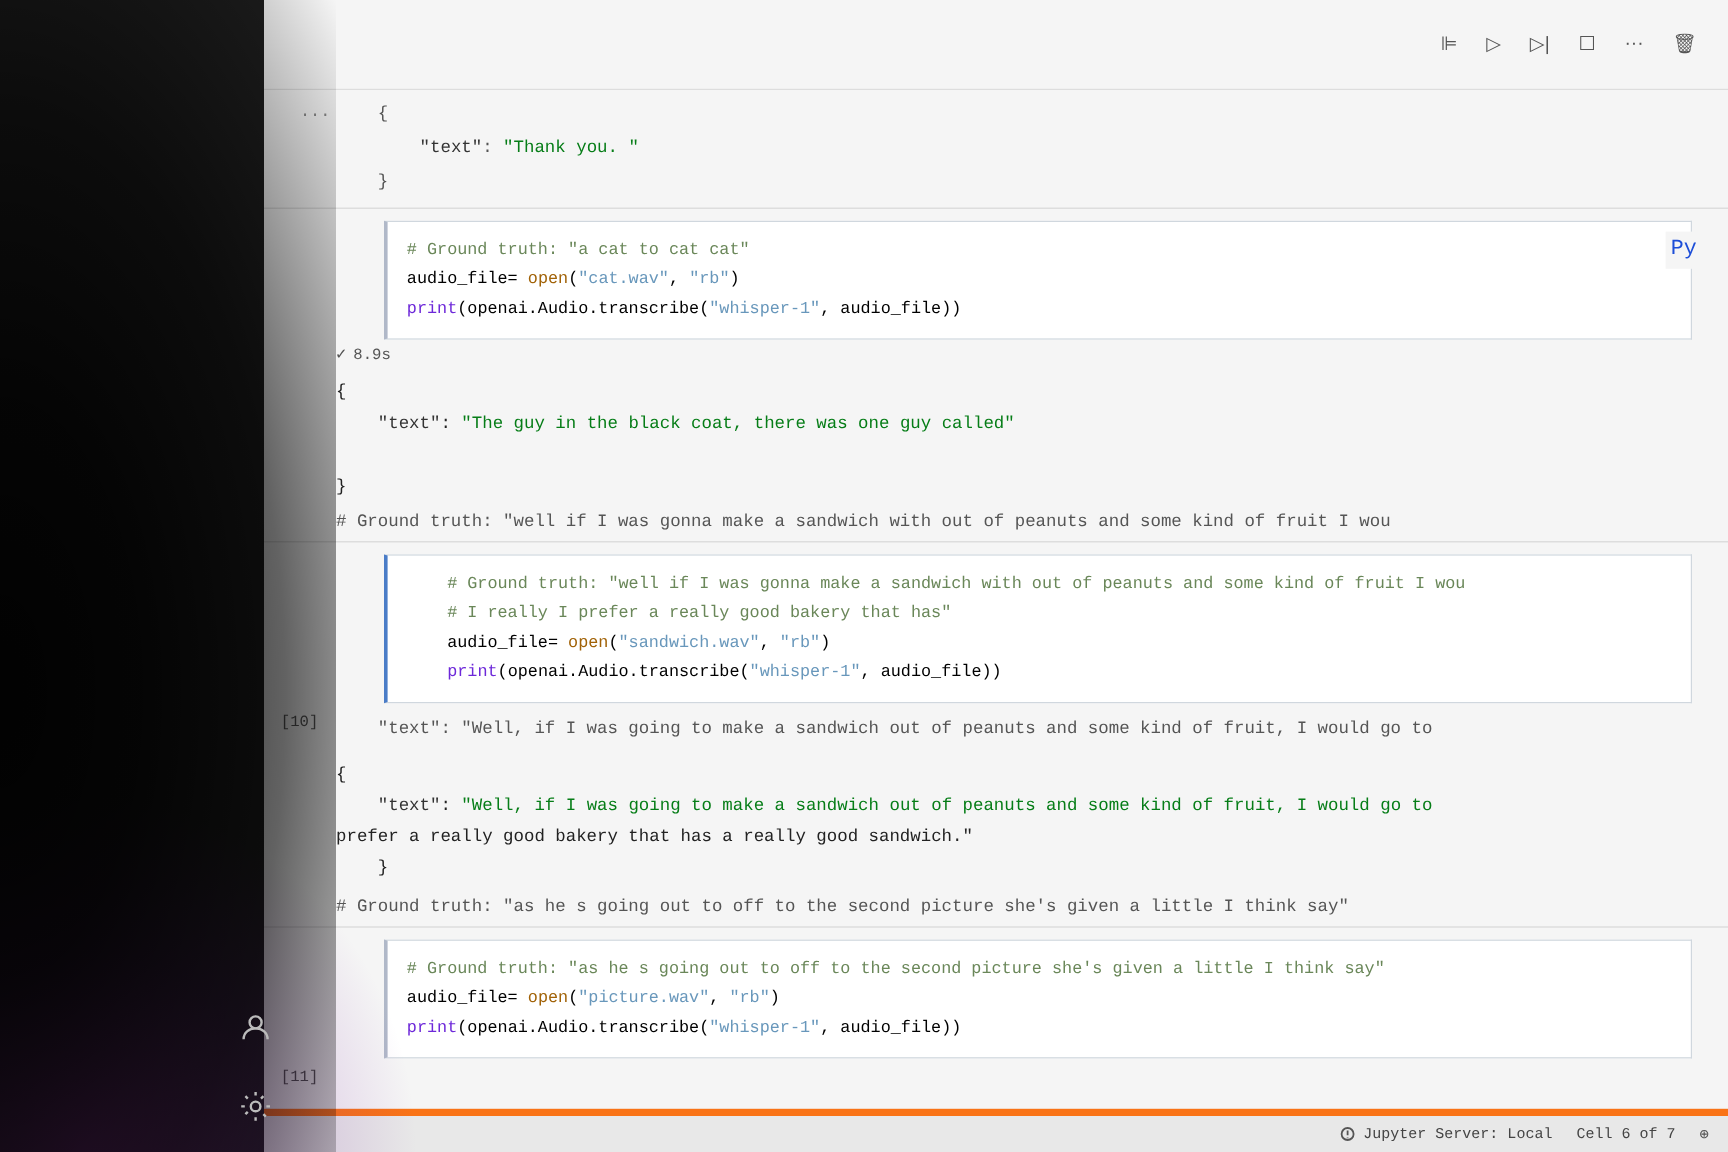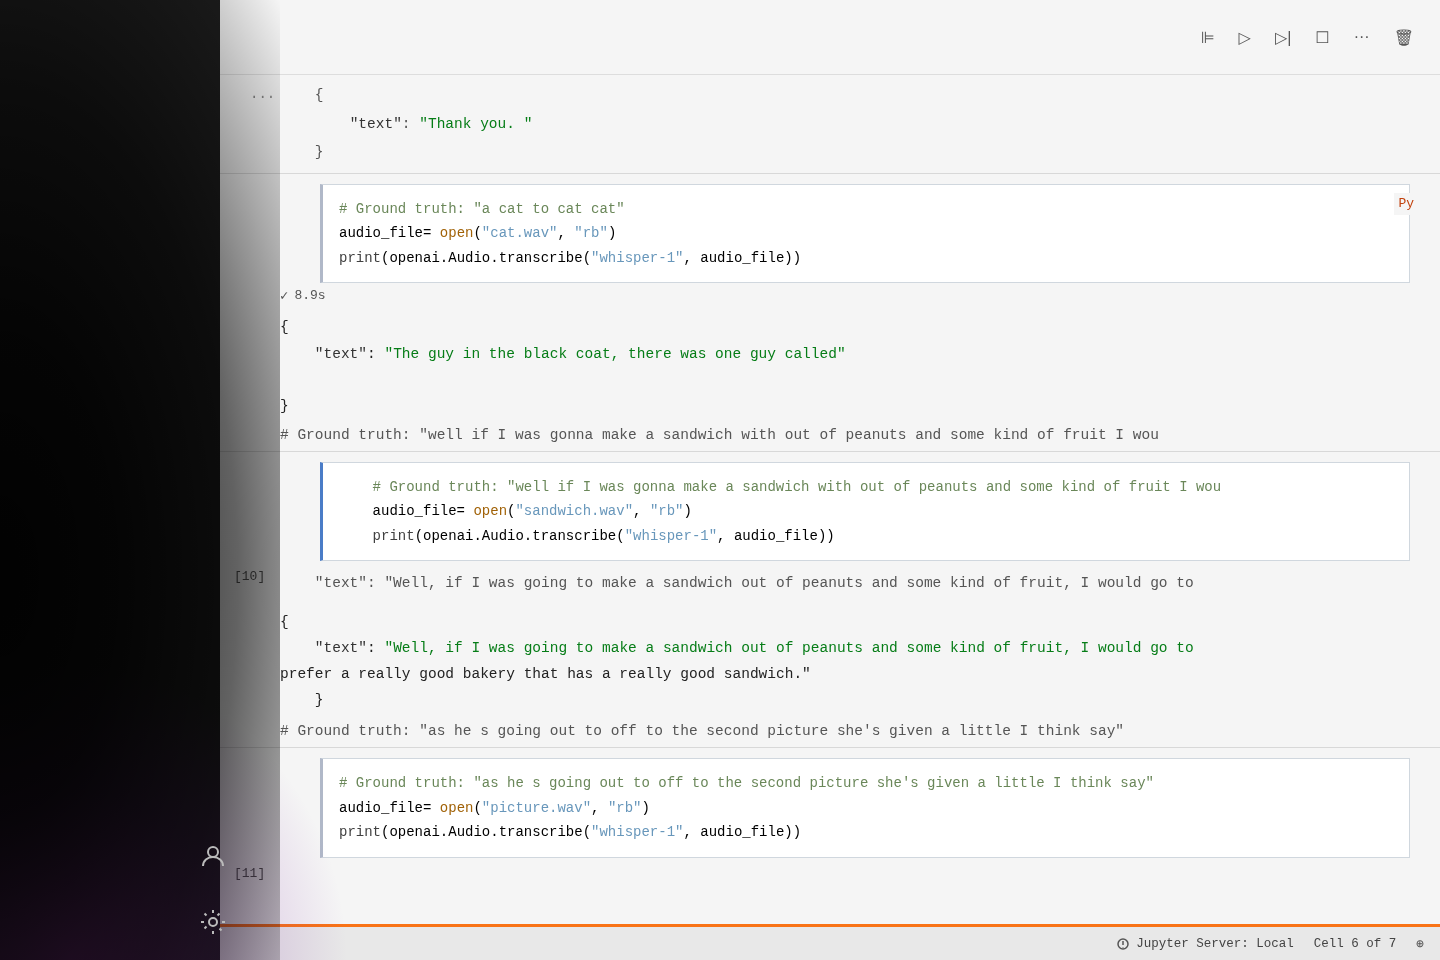--- a/index.html
+++ b/index.html
@@ -145,34 +145,34 @@
       padding: 6px 0 6px 60px;
       font-size: 14.5px;
       line-height: 1.8;
       color: #222;
       font-family: 'Courier New', monospace;
     }
 
     
     .kw-comment { color: #6a8759; }
     .kw-string { color: #6897bb; }
-    .kw-builtin { color: #404040; }
+    .kw-builtin { color: #6d28d9; }
     .kw-key { color: #333; }
     .kw-val { color: #067d17; }
     .kw-blue { color: #a16207; }
 
     
     .status-bar {
       position: absolute;
       bottom: 0;
       left: 0;
       right: 0;
       height: 36px;
       background: #e8e8e8;
-      border-top: 3px solid #f97316;
+      border-top: 6px solid #f97316;
       display: flex;
       align-items: center;
       justify-content: flex-end;
       padding: 0 16px;
       gap: 20px;
       font-size: 12.5px;
       color: #444;
     }
 
     .status-bar .server-info {
@@ -259,21 +259,21 @@
           <div style="font-family: 'Courier New', monospace; font-size: 14px; line-height: 1.75;">
             <span class="kw-comment"># Ground truth: "a cat to cat cat"</span>
           </div>
           <div style="font-family: 'Courier New', monospace; font-size: 14px; line-height: 1.75;">
             <span>audio_file= <span class="kw-blue">open</span>(<span class="kw-string">"cat.wav"</span>, <span class="kw-string">"rb"</span>)</span>
           </div>
           <div style="font-family: 'Courier New', monospace; font-size: 14px; line-height: 1.75;">
             <span><span class="kw-builtin">print</span>(openai.Audio.transcribe(<span class="kw-string">"whisper-1"</span>, audio_file))</span>
           </div>
 
-          <div style="position: absolute; right: -5px; top: 8px; color: #c2410c; font-size: 13px; background: #f5f5f5; padding-left: 4px;">Py</div>
+          <div style="position: absolute; right: -5px; top: 8px; color: #1d4ed8; font-size: 18px; background: #f5f5f5; padding-left: 4px;">Py</div>
         </div>
       </div>
 
       <div class="cell-timing">
         <span class="check-mark">✓</span>
         <span>8.9s</span>
       </div>
 
       <div class="json-output">
         <div>{</div>
@@ -285,20 +285,23 @@
       <div style="padding: 2px 0 8px 60px; font-family: 'Courier New', monospace; font-size: 14.5px; color: #555; white-space: nowrap; overflow: hidden;">
         # Ground truth: "well if I was gonna make a sandwich with out of peanuts and some kind of fruit I wou
       </div>
 
       <div class="divider-line"></div>
 
       <div style="position: relative; margin: 10px 10px 0 50px;">
         <div class="code-cell active-cell">
           <div style="font-family: 'Courier New', monospace; font-size: 14px; line-height: 1.75;">
             <span class="kw-comment">&nbsp;&nbsp;&nbsp; # Ground truth: "well if I was gonna make a sandwich with out of peanuts and some kind of fruit I wou</span>
+          </div>
+          <div style="font-family: 'Courier New', monospace; font-size: 14px; line-height: 1.75;">
+            <span class="kw-comment">&nbsp;&nbsp;&nbsp; # I really I prefer a really good bakery that has"</span>
           </div>
           <div style="font-family: 'Courier New', monospace; font-size: 14px; line-height: 1.75;">
             <span>&nbsp;&nbsp;&nbsp; audio_file= <span class="kw-blue">open</span>(<span class="kw-string">"sandwich.wav"</span>, <span class="kw-string">"rb"</span>)</span>
           </div>
           <div style="font-family: 'Courier New', monospace; font-size: 14px; line-height: 1.75;">
             <span>&nbsp;&nbsp;&nbsp; <span class="kw-builtin">print</span>(openai.Audio.transcribe(<span class="kw-string">"whisper-1"</span>, audio_file))</span>
           </div>
         </div>
       </div>
 

